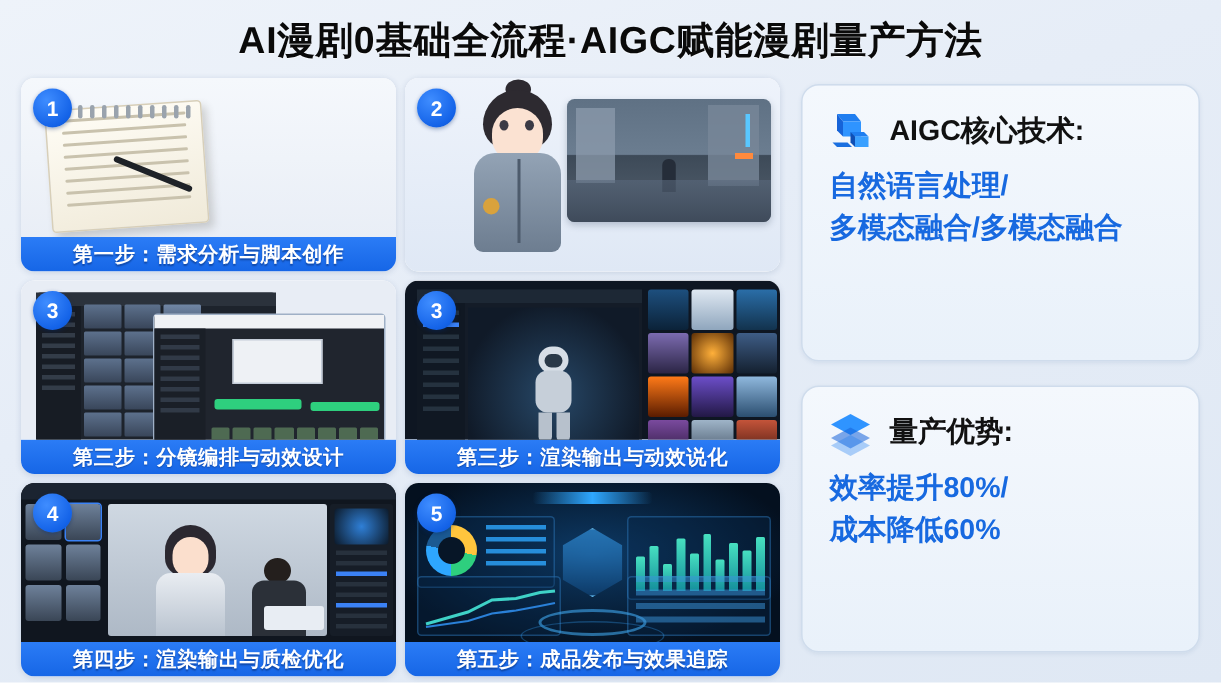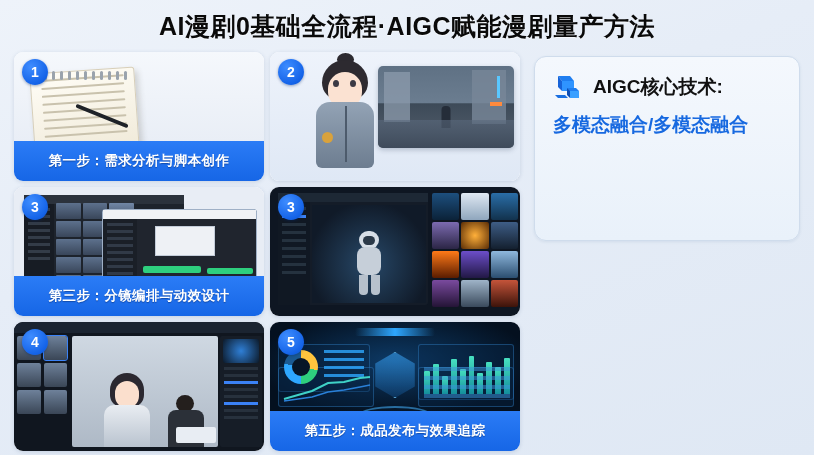--- a/index.html
+++ b/index.html
@@ -64,21 +64,21 @@
     width: 26px; height: 26px;
     border-radius: 50%;
     background: radial-gradient(circle at 35% 30%, #3f8dff 0%, #1463e8 70%, #0c52c9 100%);
     color: #fff;
     font-size: 14px; font-weight: 700;
     display: flex; align-items: center; justify-content: center;
     z-index: 9;
     box-shadow: 0 1px 3px rgba(0,40,110,0.4);
   }
   .caption {
-    height: 40px;
+    height: 23px;
     background: linear-gradient(180deg, #2b7cf6 0%, #1666e6 100%);
     color: #fff;
     font-size: 13.5px;
     font-weight: 700;
     display: flex; align-items: center; justify-content: center;
     letter-spacing: 0.4px;
     text-shadow: 0 1px 1px rgba(0,30,90,0.45);
   }
 
   
@@ -458,20 +458,21 @@
                 <span></span>
               <span></span>
                 <span></span>
                 <span></span>
               <span></span>
                 <span></span>
                 <span></span>
             </div>
           </div>
         </div>
+        <div class="caption">第三步：渲染输出与动效说化</div>
       </div>
     </div>
 
     <div class="grid-row">
 
       <div class="card">
         <div class="thumb">
           <div class="badge">4</div>
           <div class="scene s5">
             <div class="bar"></div>
@@ -501,20 +502,21 @@
                 <i></i>
                 <i class="b"></i>
                 <i></i>
                 <i></i>
                 <i class="b"></i>
                 <i></i>
                 <i></i>
             </div>
           </div>
         </div>
+        <div class="caption">第四步：渲染输出与质检优化</div>
       </div>
 
       <div class="card">
         <div class="thumb">
           <div class="badge">5</div>
           <div class="scene s6">
             <div class="panel p1"></div>
             <div class="panel p2"></div>
             <div class="panel p3"></div>
             <div class="panel p4"></div>
@@ -571,18 +573,35 @@
             <path d="M11 10 L23 10 L23 20 L11 20 Z" fill="#2f94ff"></path>
             <path d="M16 17 L25 17 L28 20 L19 20 Z" fill="#1f7ef0"></path>
             <path d="M16 17 L19 20 L19 27 L16 24 Z" fill="#0f4fb5"></path>
             <path d="M19 20 L28 20 L28 27 L19 27 Z" fill="#3aa0ff"></path>
             <path d="M4 24 L14 24 L17 27 L7 27 Z" fill="#1a6fe0"></path>
           </svg>
         </span>
         <span class="info-title">AIGC核心技术:</span>
       </div>
       <div class="info-body">
+        <div class="info-line">自然语言处理/</div>
         <div class="info-line">多模态融合/多模态融合</div>
       </div>
     </div>
 
+    <div class="info-card second">
+      <div class="info-head">
+        <span class="info-icon">
+          <svg viewBox="0 0 32 32" width="32" height="32">
+            <path d="M16 4 L29 11 L16 18 L3 11 Z" fill="#2f94ff"></path>
+            <path d="M16 13 L29 20 L16 27 L3 20 Z" fill="#1663d8" opacity="0.55"></path>
+            <path d="M16 18 L29 25 L16 32 L3 25 Z" fill="#1f7ef0" opacity="0.35"></path>
+          </svg>
+        </span>
+        <span class="info-title">量产优势:</span>
+      </div>
+      <div class="info-body">
+        <div class="info-line">效率提升80%/</div>
+        <div class="info-line">成本降低60%</div>
+      </div>
+    </div>
   </div>
 </div>
 
 </body></html>

